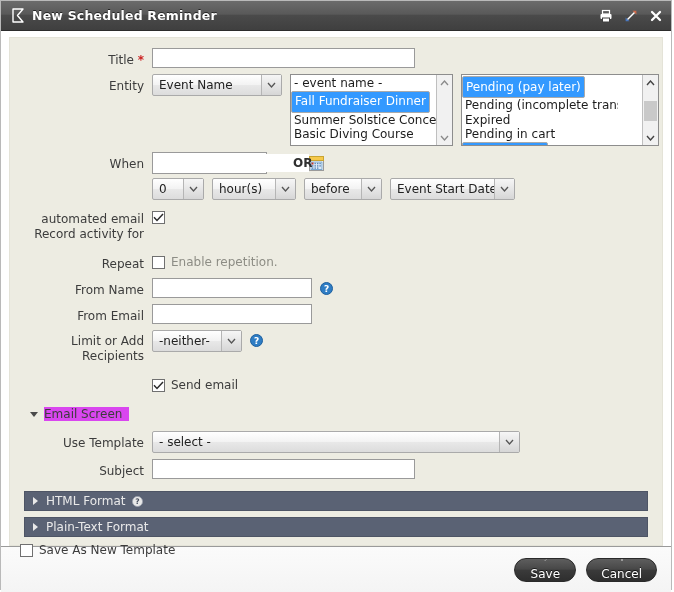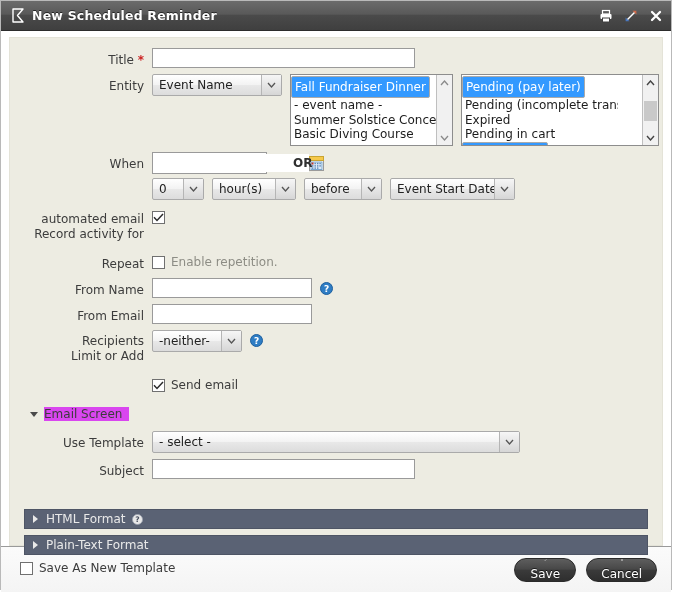--- a/index.html
+++ b/index.html
@@ -218,22 +218,22 @@
             <span class="selval">Event Name</span>
             <span class="arrowbox">
               <svg class="chev" width="9" height="6" viewBox="0 0 9 6">
                   <path d="M1 1 L4.5 5 L8 1" fill="none" stroke="#555" stroke-width="1.3"></path>
                 </svg>
             </span>
           </div>
 
           <div class="listbox">
             <div class="lb-items">
+              <div class="lb-item">- event name -</div>
               <div class="lb-item sel">Fall Fundraiser Dinner</div>
-              <div class="lb-item">- event name -</div>
               <div class="lb-item">Summer Solstice Concert</div>
               <div class="lb-item">Basic Diving Course</div>
             </div>
             <div class="lb-scroll">
               <span class="sb-btn">
                 <svg width="9" height="6" viewBox="0 0 9 6">
                     <path d="M1 5 L4.5 1 L8 5" fill="none" stroke="#8a8a8a" stroke-width="1.3"></path>
                   </svg>
               </span>
               <span class="sb-btn">
@@ -374,22 +374,22 @@
 
       <div class="row">
         <div class="lbl">From Email</div>
         <div class="ctrl">
           <input class="txt fromemail-input" type="text" value="" style="">
         </div>
       </div>
 
       <div class="row">
         <div class="lbl two">
+          <div>Limit or Add</div>
           <div>Recipients</div>
-          <div>Limit or Add</div>
         </div>
         <div class="ctrl">
           <div class="sel sel-recip">
             <span class="selval">-neither-</span>
             <span class="arrowbox">
               <svg class="chev" width="9" height="6" viewBox="0 0 9 6">
                   <path d="M1 1 L4.5 5 L8 1" fill="none" stroke="#555" stroke-width="1.3"></path>
                 </svg>
             </span>
           </div>
@@ -436,21 +436,21 @@
           </div>
           <div class="row">
             <div class="lbl" style="width:128px;flex:0 0 128px;">Subject</div>
             <div class="ctrl">
               <input class="txt subject-input" type="text" value="" style="">
             </div>
           </div>
         </div>
       </div>
 
-      <div class="accwrap" style="margin-top:30px;">
+      <div class="accwrap" style="margin-top:12px;">
         <div class="accbar">
           <span class="tri tri-right"></span>
           <span class="acclabel">HTML Format</span>
           <span class="help-white">
             <svg width="11" height="11" viewBox="0 0 13 13">
               <circle cx="6.5" cy="6.5" r="6" fill="#e8e8e8" stroke="#9aa0ad"></circle>
               <text x="6.5" y="9.6" font-size="9" font-weight="bold" fill="#4a5160" text-anchor="middle" font-family="DejaVu Sans, sans-serif">?</text>
             </svg>
           </span>
         </div>

